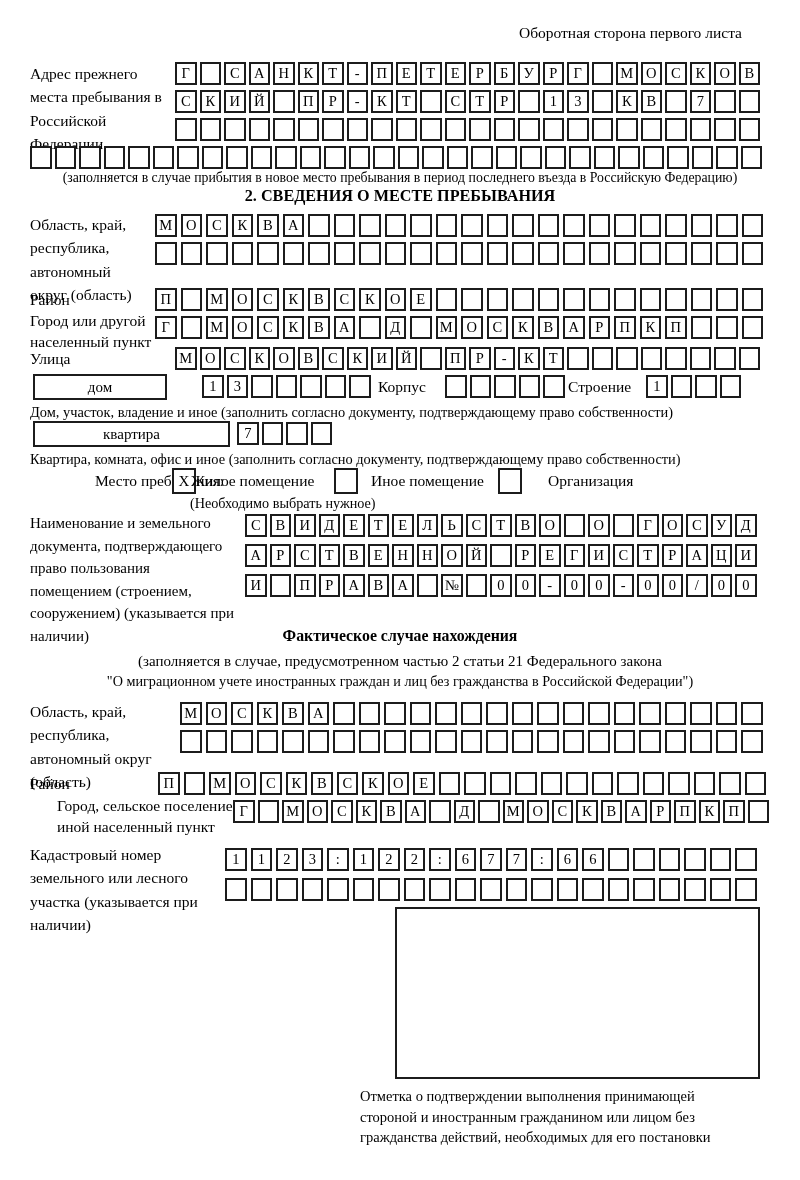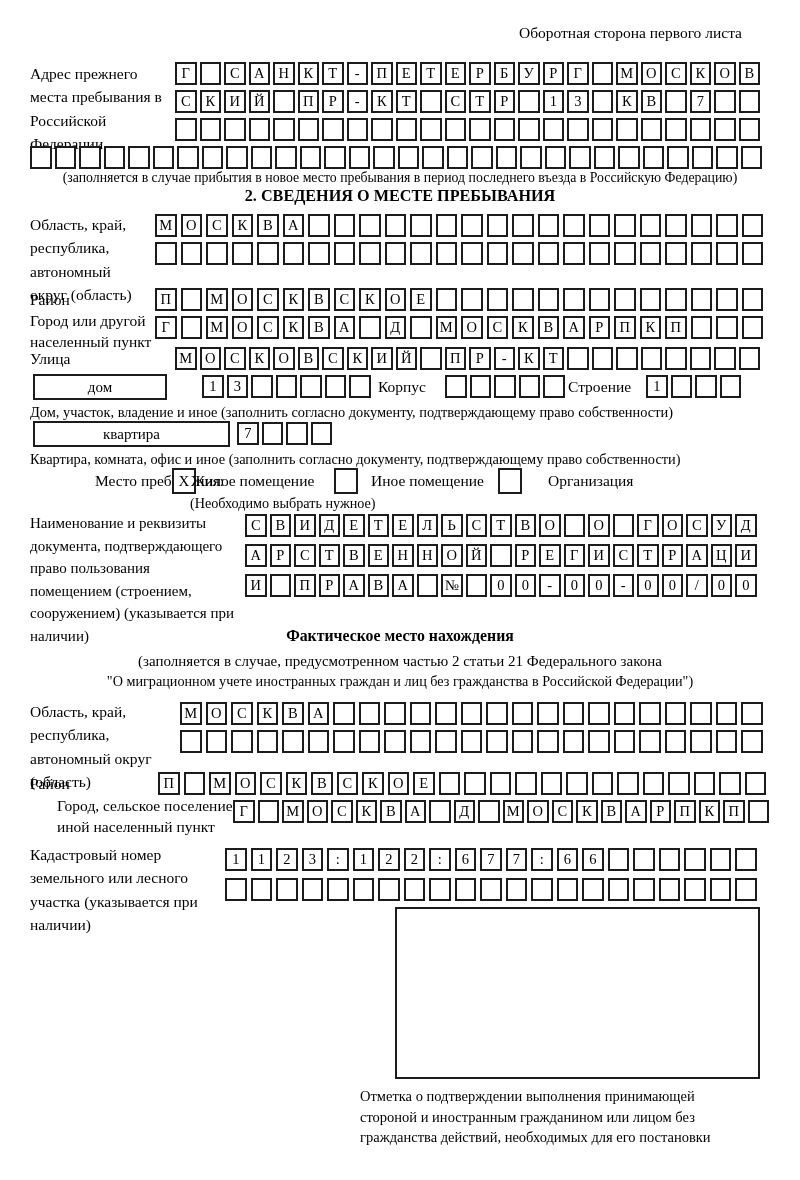--- a/index.html
+++ b/index.html
@@ -335,21 +335,21 @@
 
   <div class="abs inline-lbl" style="left:47px; top:472px;margin-left:48px;">Место пребывания:</div>
   <div class="abs checkbox" style="left:172px; top:468px;">X</div>
   <div class="abs inline-lbl" style="left:191px; top:472px;">Жилое помещение</div>
   <div class="abs checkbox" style="left:334px; top:468px;"></div>
   <div class="abs inline-lbl" style="left:371px; top:472px;">Иное помещение</div>
   <div class="abs checkbox" style="left:498px; top:468px;"></div>
   <div class="abs inline-lbl" style="left:548px; top:472px;">Организация</div>
   <div class="abs caption" style="left:190px; top:495px; font-size:14.2px;">(Необходимо выбрать нужное)</div>
 
-  <div class="abs label" style="left:30px; top:512px; width:205px; font-size:15px;">Наименование и реквизиты документа, подтверждающего право пользования помещением (строением, сооружением) (указывается при наличии)</div>
+  <div class="abs label" style="left:30px; top:512px; width:205px; font-size:15px;">Наименование и земельного документа, подтверждающего право пользования помещением (строением, сооружением) (указывается при наличии)</div>
   <div class="abs cells" style="left:245px; top:514px;">
       <span class="cell">С</span>
       <span class="cell">В</span>
       <span class="cell">И</span>
       <span class="cell">Д</span>
       <span class="cell">Е</span>
       <span class="cell">Т</span>
       <span class="cell">Е</span>
       <span class="cell">Л</span>
       <span class="cell">Ь</span>
@@ -406,21 +406,21 @@
       <span class="cell">0</span>
       <span class="cell">0</span>
       <span class="cell">-</span>
       <span class="cell">0</span>
       <span class="cell">0</span>
       <span class="cell">/</span>
       <span class="cell">0</span>
       <span class="cell">0</span>
     </div>
 
-  <div class="abs title" style="top:627px; font-size:15.8px;">Фактическое место нахождения</div>
+  <div class="abs title" style="top:627px; font-size:15.8px;">Фактическое случае нахождения</div>
   <div class="abs caption caption-c" style="top:653px; font-size:15px;">(заполняется в случае, предусмотренном частью 2 статьи 21 Федерального закона</div>
   <div class="abs caption caption-c" style="top:673px; font-size:14.2px;">"О миграционном учете иностранных граждан и лиц без гражданства в Российской Федерации")</div>
 
   <div class="abs label" style="left:30px; top:700px; width:140px;">Область, край, республика, автономный округ (область)</div>
   <div class="abs cells gap4" style="left:180px; top:702px;">
       <span class="cell">М</span>
       <span class="cell">О</span>
       <span class="cell">С</span>
       <span class="cell">К</span>
       <span class="cell">В</span>

